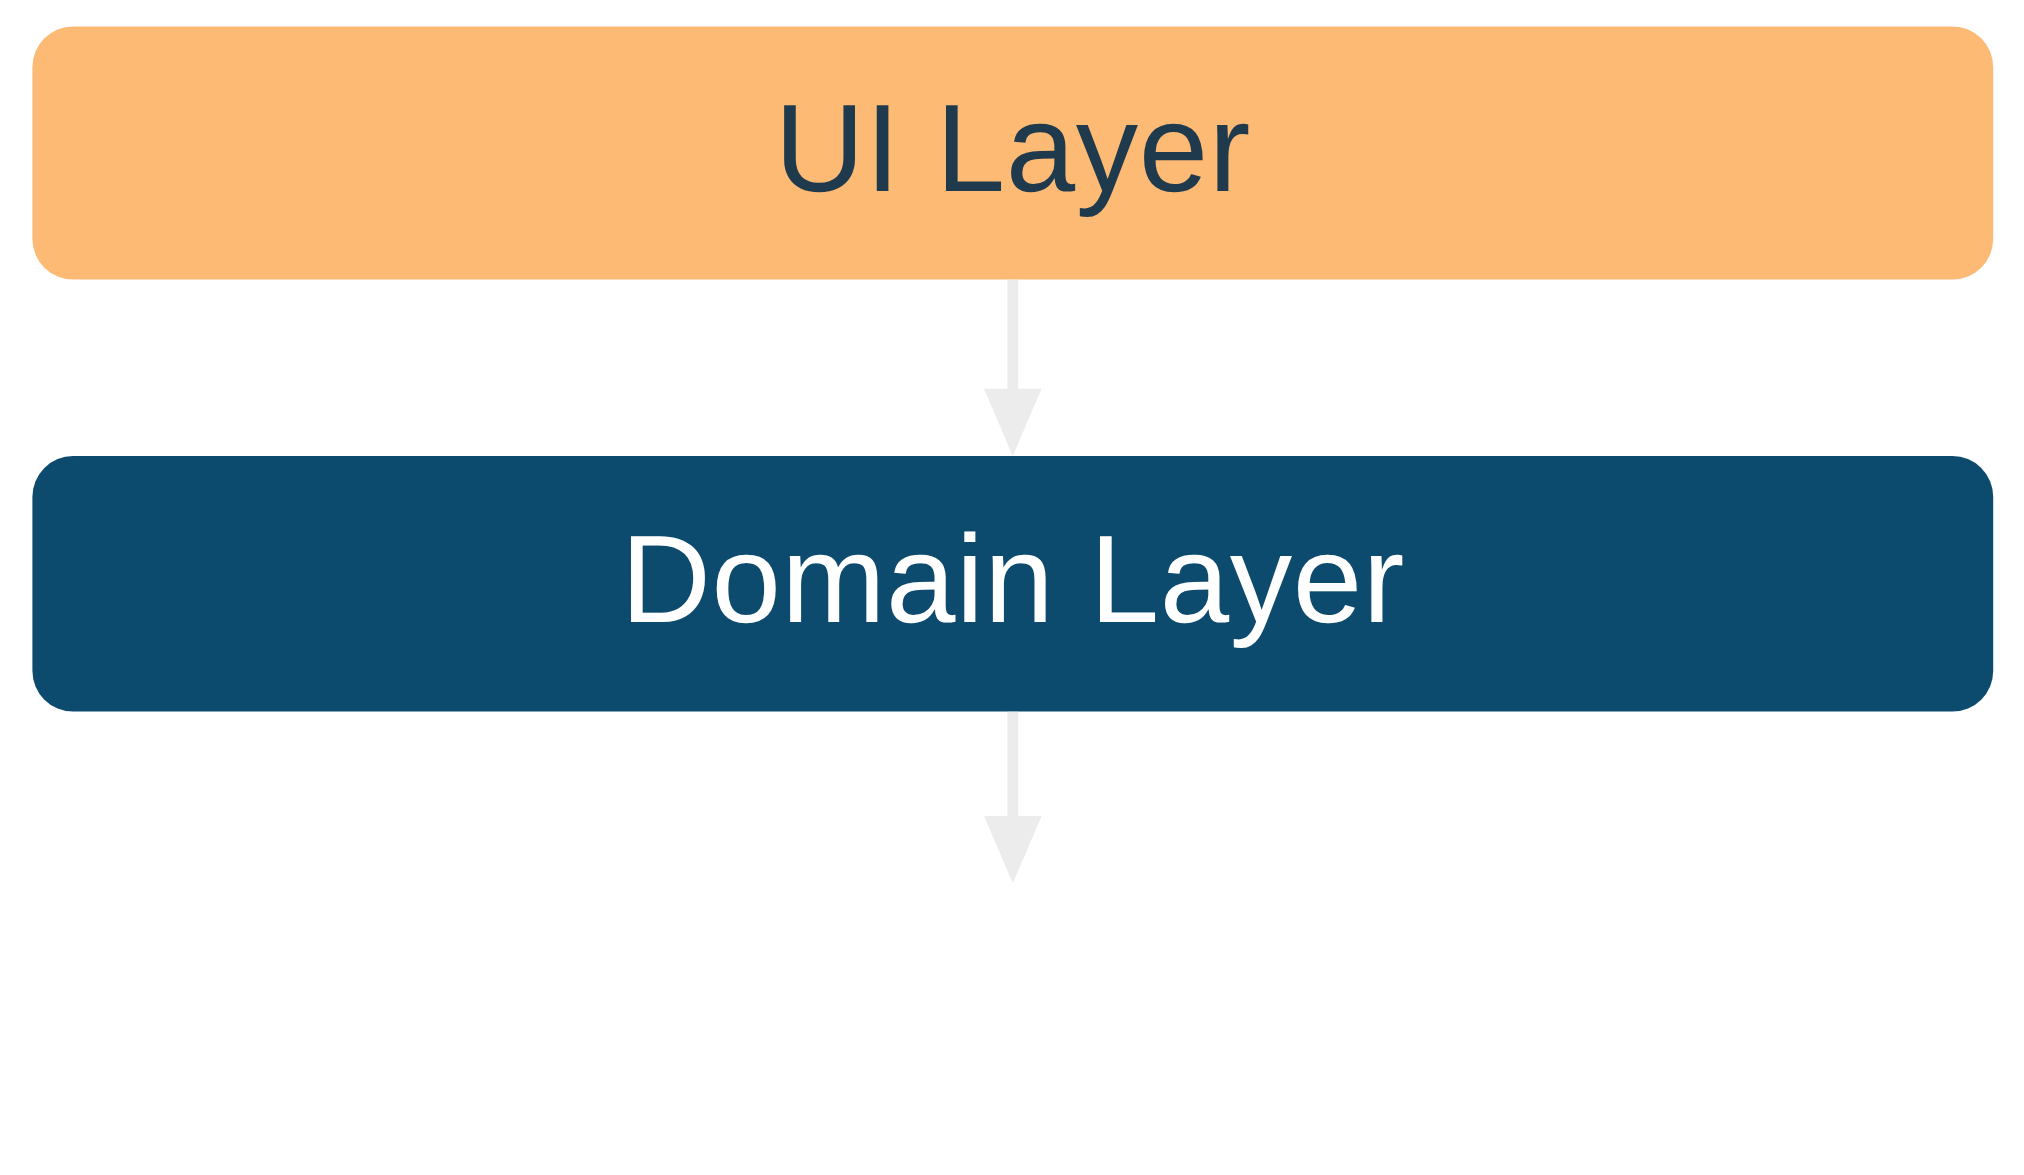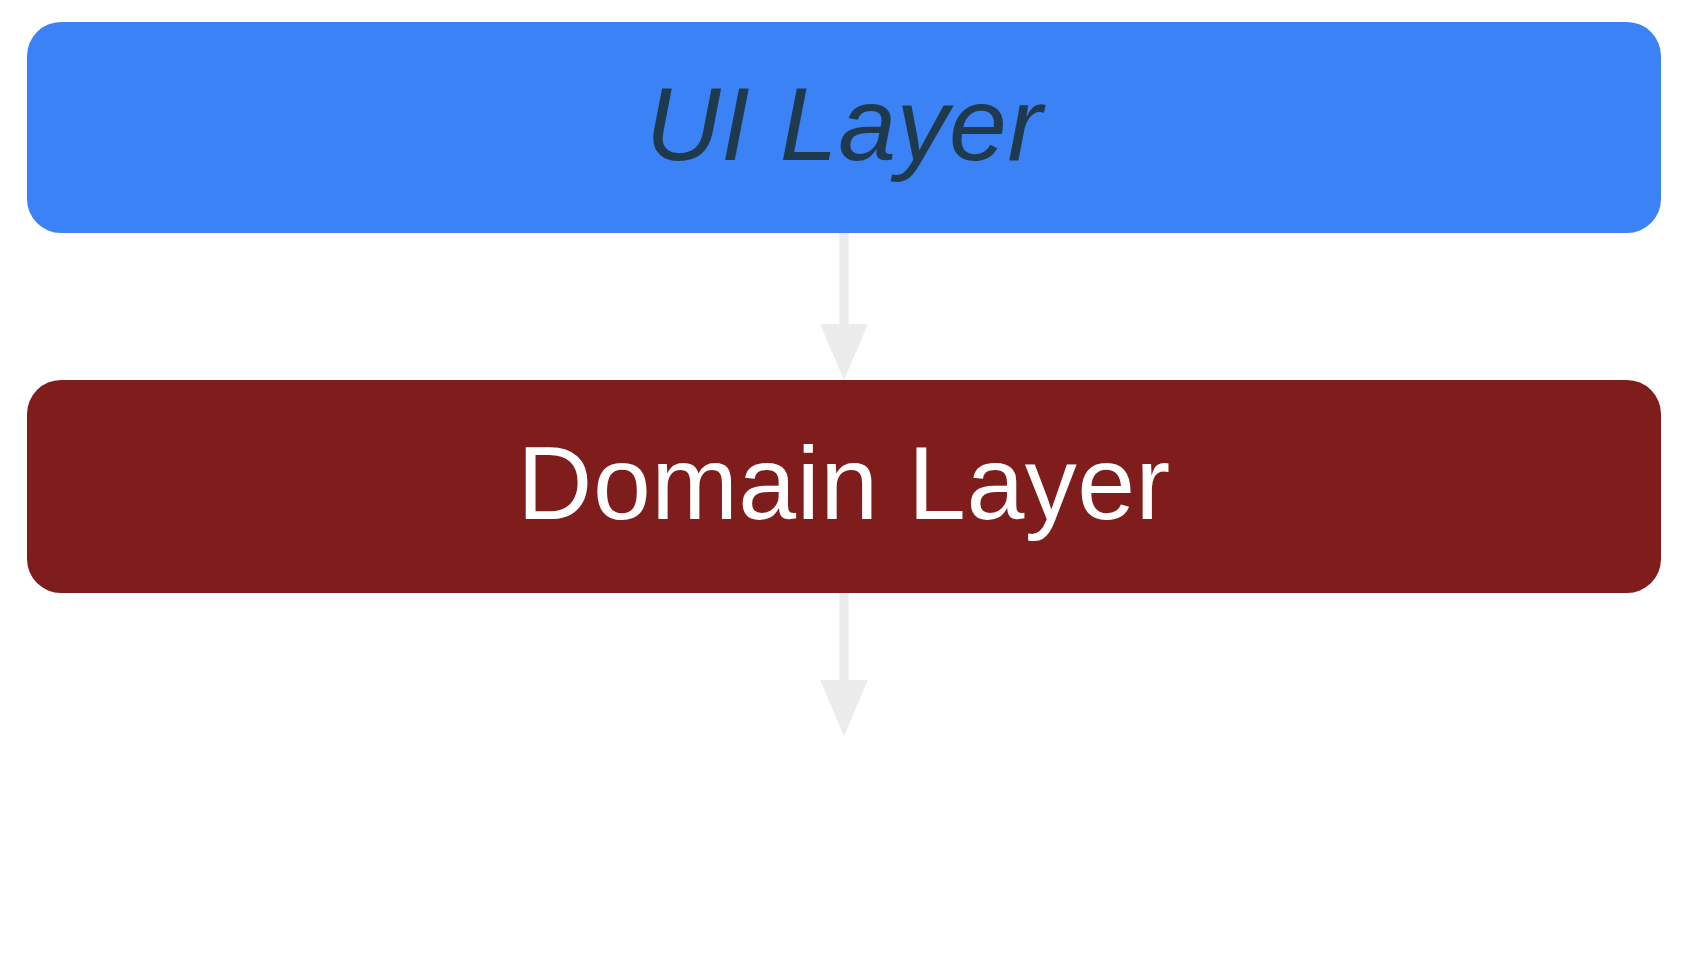--- a/index.html
+++ b/index.html
@@ -18,25 +18,24 @@
   .layer-box {
     position: absolute;
     left: 27px;
     width: 1634px;
     border-radius: 34px;
     display: flex;
     align-items: center;
     justify-content: center;
   }
   .layer-box.default {
-    background: #3b82f6;
-    font-style: italic;
+    background: #fdba74;
   }
   .layer-box.highlight {
-    background: #7f1d1d;
+    background: #0c4a6e;
   }
   .layer-label {
     font-size: 104px;
     line-height: 1;
     letter-spacing: 0.5px;
     color: #1f3a4d;
     white-space: nowrap;
     padding-bottom: 8px;
   }
   .layer-box.highlight .layer-label {

